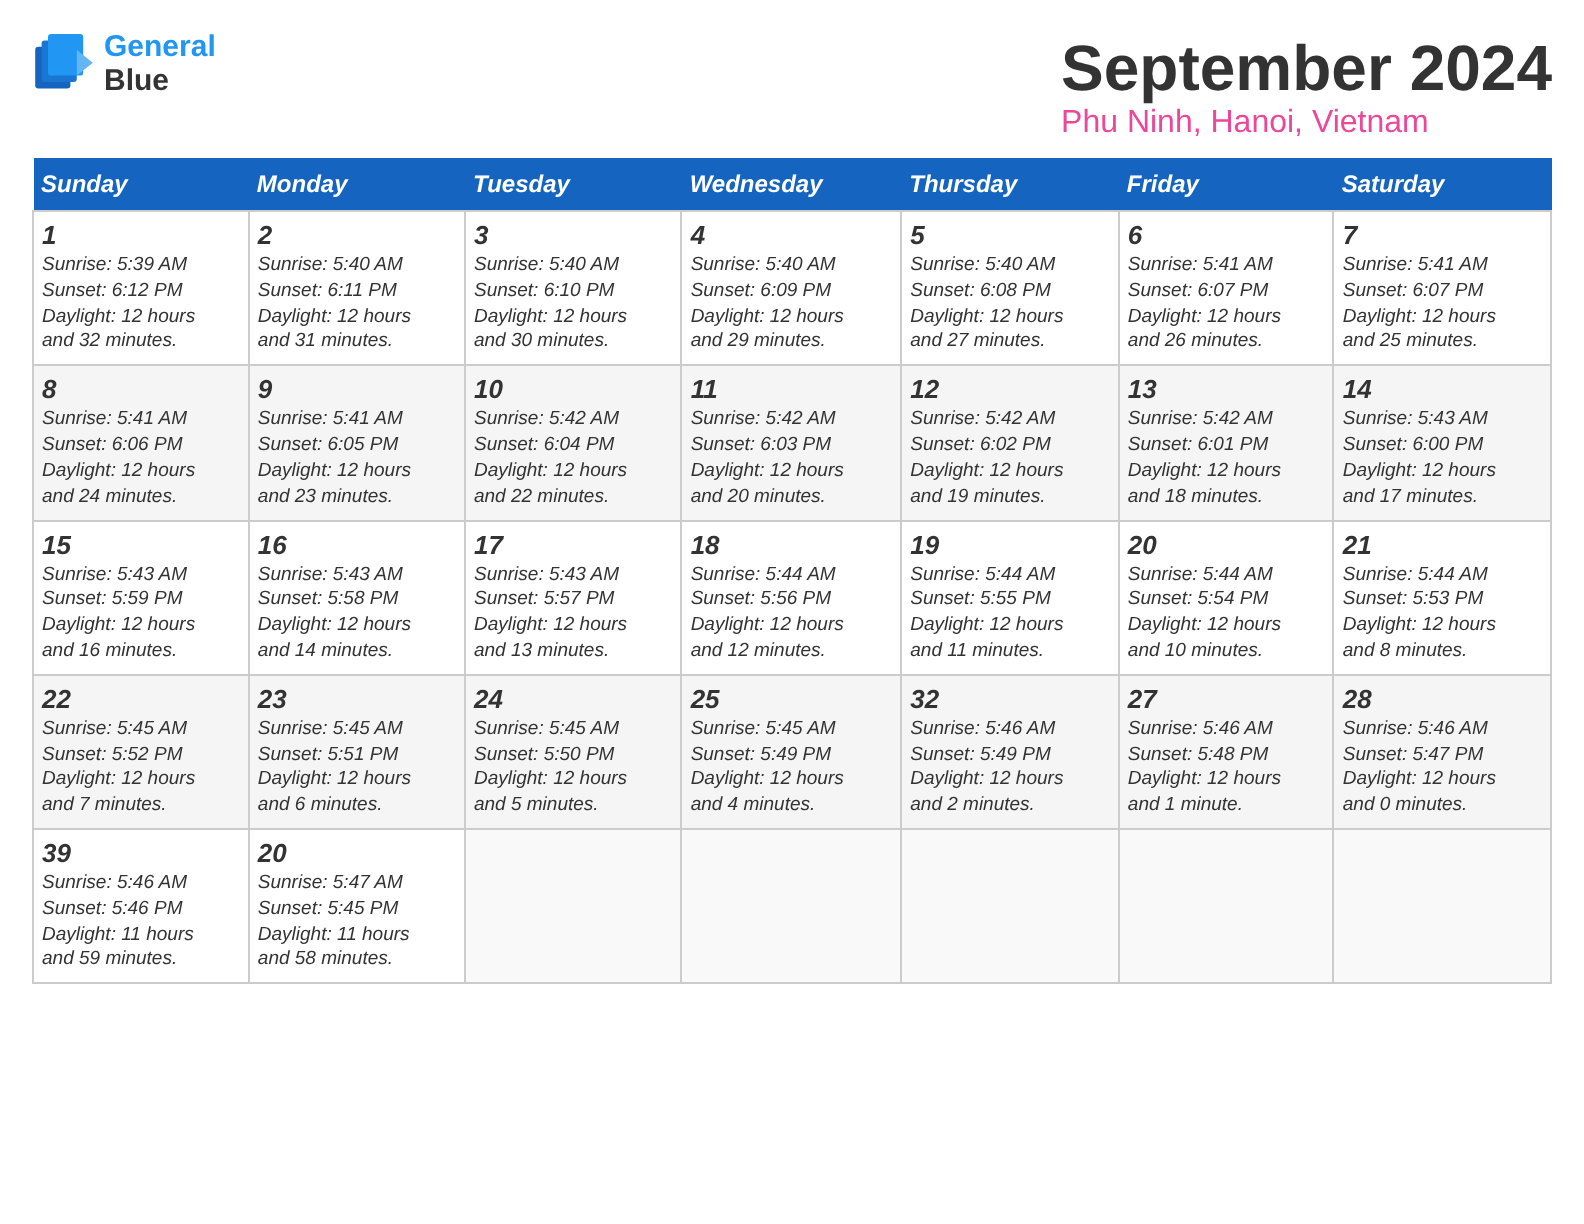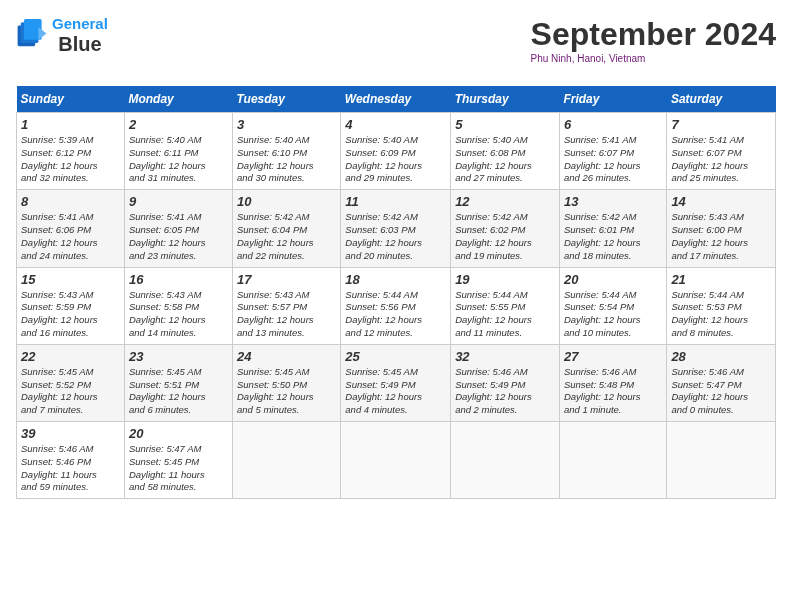--- a/index.html
+++ b/index.html
@@ -7,21 +7,21 @@
       font-family: Arial, sans-serif;
       background: #fff;
       width: 792px;
       min-height: 612px;
       padding: 16px;
     }
     .header-area {
       display: flex;
       justify-content: space-between;
       align-items: flex-start;
-      margin-bottom: 22px;
+      margin-bottom: 8px;
     }
     .logo {
       display: flex;
       align-items: center;
       gap: 4px;
     }
     .logo-text {
       font-size: 18px;
       font-weight: bold;
       color: #333;
@@ -32,22 +32,22 @@
       width: 32px;
       height: 32px;
     }
     .title-area { text-align: left; }
     .month-title {
       font-size: 32px;
       font-weight: bold;
       color: #333;
     }
     .subtitle {
-      font-size: 10px;
-      color: #701a75;
+      font-size: 16px;
+      color: #ec4899;
     }
     table {
       width: 100%;
       border-collapse: collapse;
       font-size: 10px;
       font-style: italic;
     }
     thead tr th {
       background-color: #1565C0;
       color: #fff;
@@ -86,21 +86,21 @@
 <div class="header-area">
   <div class="logo">
     <svg class="logo-icon" viewBox="0 0 40 40">
       <rect x="2" y="8" width="22" height="26" rx="2" fill="#1565C0"></rect>
       <rect x="6" y="4" width="22" height="26" rx="2" fill="#1976D2"></rect>
       <rect x="10" y="0" width="22" height="26" rx="2" fill="#2196F3"></rect>
       <polygon points="28,10 38,18 28,26" fill="#64B5F6"></polygon>
     </svg>
     <div>
       <div class="logo-text" style="font-size:15px;"><span>General</span></div>
-      <div class="logo-text" style="font-size:20px;text-align:center;">Blue</div>
+      <div class="logo-text" style="font-size:15px;">Blue</div>
     </div>
   </div>
   <div class="title-area">
     <div class="month-title">September 2024</div>
     <div class="subtitle">Phu Ninh, Hanoi, Vietnam</div>
   </div>
 </div>
 
 <table>
   <thead>

